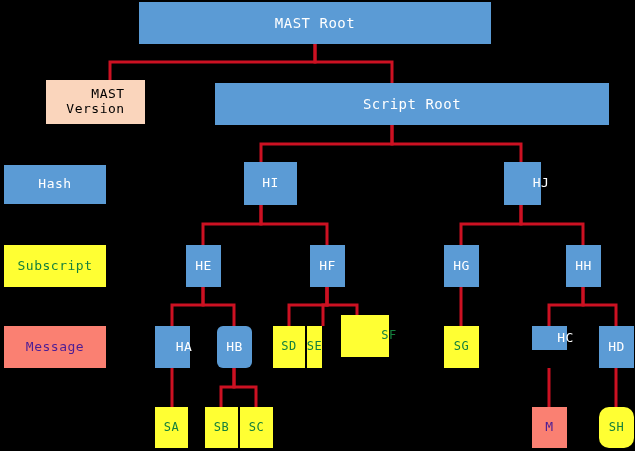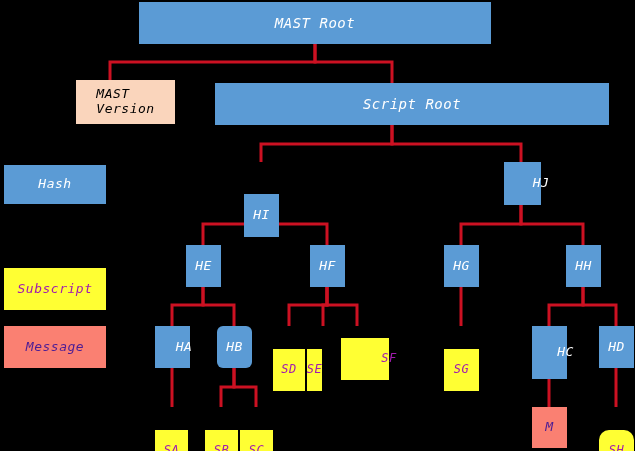--- a/index.html
+++ b/index.html
@@ -22,35 +22,33 @@
     width: 635px;
     height: 451px;
     pointer-events: none;
   }
   .node {
     position: absolute;
     box-sizing: border-box;
     display: flex;
     align-items: center;
     justify-content: center;
-    text-align: left;
+    text-align: right;
     line-height: 1.15;
     white-space: pre-line;
     letter-spacing: 0.5px;
     z-index: 2;
-    font-style: italic;
   }
   .node.hash {
     background: #5b9bd5;
     color: #ffffff;
   }
   .node.subscript {
     background: #ffff33;
-    color: #a21caf;
-    margin-top: 23px;
+    color: #15803d;
   }
   .node.message {
     background: #fa8072;
     color: #4c1d95;
   }
   .node.version {
     background: #fad5bc;
     color: #000000;
   }
   .legend-label {
@@ -93,36 +91,36 @@
       <polyline points="549,368 549,407" fill="none" stroke="#cc1122" stroke-width="3"></polyline>
       <polyline points="616,368 616,407" fill="none" stroke="#cc1122" stroke-width="3"></polyline>
     </svg>
   <div id="legend-layer">
       <div class="node hash legend-label" style="left: 4px; top: 165px; width: 102px; height: 39px;">Hash</div>
       <div class="node subscript legend-label" style="left: 4px; top: 245px; width: 102px; height: 42px;">Subscript</div>
       <div class="node message legend-label" style="left: 4px; top: 326px; width: 102px; height: 42px;">Message</div>
     </div>
   <div id="node-layer">
       <div class="node hash big-label" style="left: 139px; top: 2px; width: 352px; height: 42px;">MAST Root</div>
-      <div class="node version small-label" style="left: 76px; top: 80px; width: 99px; height: 44px;">MAST
+      <div class="node version small-label" style="left: 46px; top: 80px; width: 99px; height: 44px;">MAST
 Version</div>
       <div class="node hash big-label" style="left: 215px; top: 83px; width: 394px; height: 42px;">Script Root</div>
-      <div class="node hash small-label" style="left: 244px; top: 162px; width: 35px; height: 43px; margin-top: 32px;">HI</div>
+      <div class="node hash small-label" style="left: 244px; top: 162px; width: 53px; height: 43px;">HI</div>
       <div class="node hash small-label" style="left: 504px; top: 162px; width: 35px; height: 43px; padding-left: 37px;">HJ</div>
       <div class="node hash small-label" style="left: 186px; top: 245px; width: 35px; height: 42px;">HE</div>
       <div class="node hash small-label" style="left: 310px; top: 245px; width: 35px; height: 42px;">HF</div>
       <div class="node hash small-label" style="left: 444px; top: 245px; width: 35px; height: 42px;">HG</div>
       <div class="node hash small-label" style="left: 566px; top: 245px; width: 35px; height: 42px;">HH</div>
       <div class="node hash small-label" style="left: 155px; top: 326px; width: 35px; height: 42px; padding-left: 23px;">HA</div>
       <div class="node hash small-label" style="left: 217px; top: 326px; width: 35px; height: 42px; border-radius: 6px;">HB</div>
       <div class="node subscript tiny-label" style="left: 273px; top: 326px; width: 32px; height: 42px;">SD</div>
       <div class="node subscript tiny-label" style="left: 307px; top: 326px; width: 15px; height: 42px;">SE</div>
       <div class="node subscript tiny-label" style="left: 341px; top: 315px; width: 32px; height: 42px; padding-left: 48px;">SF</div>
       <div class="node subscript tiny-label" style="left: 444px; top: 326px; width: 35px; height: 42px;">SG</div>
-      <div class="node hash small-label" style="left: 532px; top: 326px; width: 35px; height: 53px; padding-left: 32px;">HC</div>
+      <div class="node hash small-label" style="left: 532px; top: 326px; width: 35px; height: 24px; padding-left: 32px;">HC</div>
       <div class="node hash small-label" style="left: 599px; top: 326px; width: 35px; height: 42px;">HD</div>
       <div class="node subscript tiny-label" style="left: 155px; top: 407px; width: 33px; height: 41px;">SA</div>
       <div class="node subscript tiny-label" style="left: 205px; top: 407px; width: 33px; height: 41px;">SB</div>
       <div class="node subscript tiny-label" style="left: 240px; top: 407px; width: 33px; height: 41px;">SC</div>
       <div class="node message small-label" style="left: 532px; top: 407px; width: 35px; height: 41px;">M</div>
       <div class="node subscript tiny-label" style="left: 599px; top: 407px; width: 35px; height: 41px; border-radius: 10px;">SH</div>
     </div>
 </div>
 
 </body></html>

